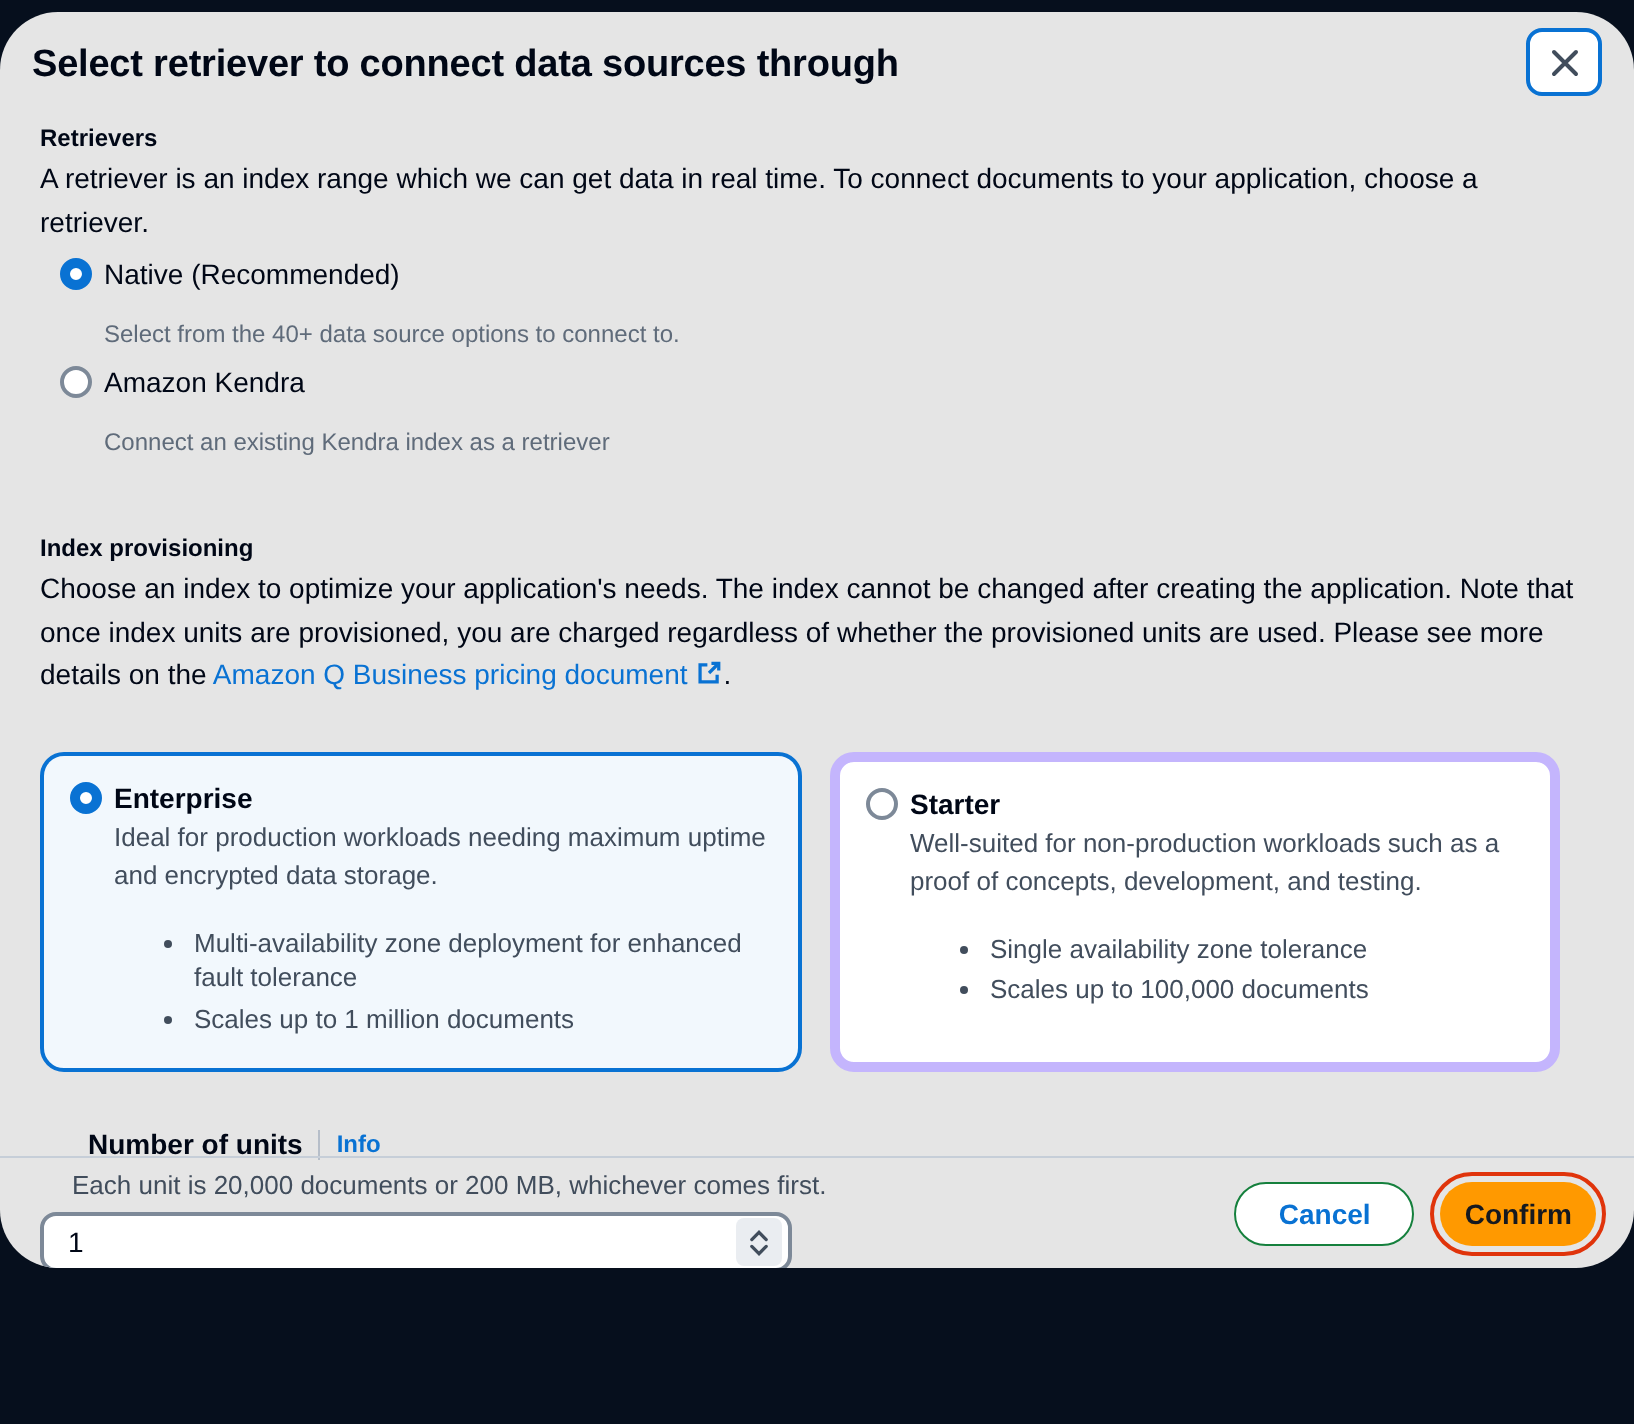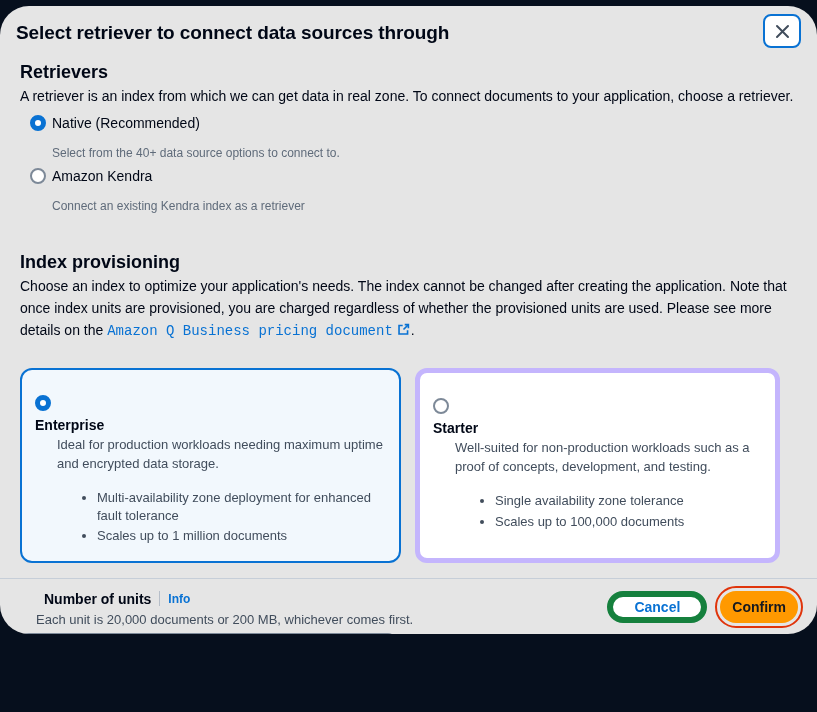--- a/index.html
+++ b/index.html
@@ -30,55 +30,55 @@
     position: absolute; top: 8px; right: 16px;
     width: 38px; height: 34px;
     background: #ffffff;
     border: 2px solid #0972d3;
     border-radius: 8px;
     display: flex; align-items: center; justify-content: center;
     cursor: pointer; padding: 0;
   }
   .content { padding: 0 20px; }
   h2.section-heading {
-    font-size: 18px; font-weight: 700; color: #000716;
+    font-size: 12px; font-weight: 700; color: #000716;
     margin: 0 0 3px 0;
   }
   .section-retrievers { margin-top: 12px; }
   .section-desc {
     font-size: 14px; color: #000716; line-height: 1.55;
     margin: 0 0 6px 0; max-width: 782px;
   }
-  .radio-row { display: flex; gap: 6px; padding-left: 10px; margin-top: 7px; }
+  .radio-row { display: flex; align-items: center; gap: 6px; padding-left: 10px; margin-top: 7px; }
   .radio-circle {
     width: 16px; height: 16px; border-radius: 50%;
     background: #ffffff; flex: 0 0 16px; cursor: pointer;
   }
   .radio-circle.checked { border: 5px solid #0972d3; }
   .radio-circle.unchecked { border: 2px solid #7d8998; }
   .radio-label { font-size: 14px; color: #000716; }
   .radio-desc {
     font-size: 12px; color: #5f6b7a;
     padding-left: 32px; margin-top: 14px; line-height: 1.4;
   }
   .section-index { margin-top: 37px; }
   .inline-link {
-    color: #0972d3; text-decoration: none; font-weight: 400; cursor: pointer; font-family: Liberation Mono, monospace;
+    color: #0972d3; text-decoration: none; font-weight: 400; cursor: pointer;
   }
   .ext-icon { margin: 0 1px 0 4px; vertical-align: -1px; }
   .tiles {
     display: grid; grid-template-columns: 381px 365px; gap: 14px;
     margin-top: 26px;
   }
   .tile {
     border-radius: 12px; padding: 13px 12px; min-height: 146px; cursor: pointer;
   }
   .tile.selected { border: 2px solid #0972d3; background: #f2f8fd; }
   .tile.unselected { border: 5px solid #c4b5fd; background: #ffffff; }
-  .tile .radio-row { padding-left: 1px; margin-top: 12px; flex-direction: column; }
+  .tile .radio-row { padding-left: 1px; margin-top: 0; }
   .tile-title { font-size: 14px; font-weight: 700; color: #000716; }
   .tile-desc {
     font-size: 13px; color: #414d5c; line-height: 1.45;
     margin: 3px 0 0 23px; max-width: 330px;
   }
   .tile-bullets {
     margin: 15px 0 0 23px; padding-left: 40px;
     font-size: 13px; color: #414d5c; line-height: 1.35;
   }
   .tile-bullets li { margin-bottom: 3px; }
@@ -112,21 +112,21 @@
     display: flex; align-items: center; justify-content: flex-end;
     padding: 0 14px; gap: 8px;
   }
   .btn {
     font-family: "Liberation Sans", sans-serif;
     font-size: 14px; font-weight: 700;
     height: 32px; border-radius: 20px; cursor: pointer;
   }
   .btn-cancel {
     background: #ffffff; color: #0972d3;
-    border: 6px solid #15803d; padding: 0 21px;
+    border: 1px solid #15803d; padding: 0 21px;
   }
   .annotation-ring {
     border: 2px solid #e0340b; border-radius: 23px; padding: 3px;
   }
   .btn-confirm {
     background: #ff9900; color: #16191f;
     border: none; padding: 0 12px;
   }
 </style>
 </head>
@@ -142,21 +142,21 @@
             <path d="M2 2 L13 13 M13 2 L2 13" stroke="#414d5c" stroke-width="2" fill="none" stroke-linecap="round"></path>
           </svg>
       </span>
     </button>
   </div>
 
   <div class="content">
 
     <div class="section-retrievers">
       <h2 class="section-heading">Retrievers</h2>
-      <p class="section-desc">A retriever is an index from which we can get data in real zone. To connect documents to your application, choose a retriever.</p>
+      <p class="section-desc">A retriever is an index range which we can get data in real time. To connect documents to your application, choose a retriever.</p>
 
       <div class="radio-row">
         <span class="radio-circle checked"></span>
         <span class="radio-label">Native (Recommended)</span>
       </div>
       <div class="radio-desc">Select from the 40+ data source options to connect to.</div>
 
       <div class="radio-row">
         <span class="radio-circle unchecked"></span>
         <span class="radio-label">Amazon Kendra</span>

